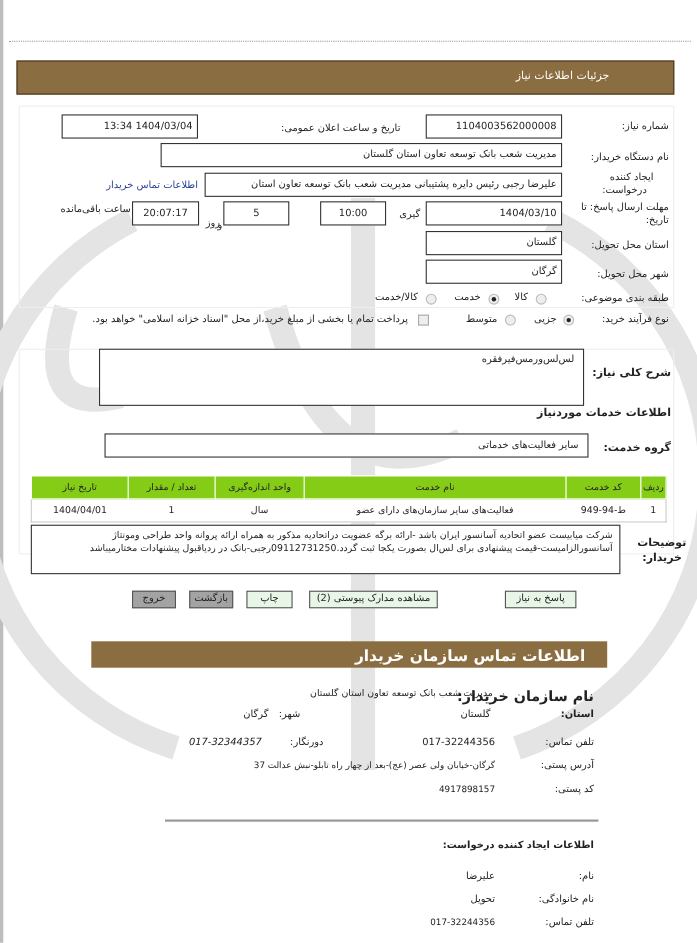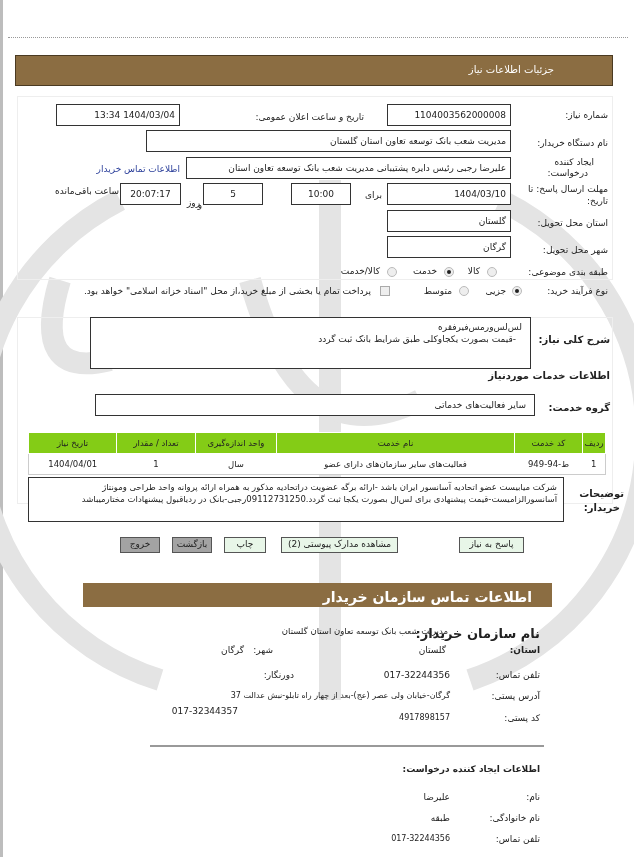--- a/index.html
+++ b/index.html
@@ -59,21 +59,21 @@
 <div class="box" style="left:146px;top:130px;width:365px;height:22px;line-height:20px;">مدیریت شعب بانک توسعه تعاون استان  گلستان</div>
 
 <span class="lbl" style="right:40px;top:157px;">ایجاد کننده</span>
 <span class="lbl" style="right:46px;top:168px;">درخواست:</span>
 <div class="box" style="left:186px;top:157px;width:325px;height:22px;line-height:20px;">علیرضا رجبی رئیس دایره  پشتیبانی مدیریت شعب بانک توسعه تعاون استان</div>
 <span class="lbl link" style="right:454px;top:164px;">اطلاعات تماس خریدار</span>
 
 <span class="lbl" style="right:26px;top:184px;">مهلت ارسال پاسخ: تا</span>
 <span class="lbl" style="right:26px;top:196px;">تاریخ:</span>
 <div class="box" style="left:387px;top:183px;width:124px;height:22px;line-height:20px;text-align:right;">1404/03/10</div>
-<span class="lbl" style="right:252px;top:190px;">برای</span>
+<span class="lbl" style="right:252px;top:190px;">گیری</span>
 <div class="box" style="left:291px;top:183px;width:60px;height:22px;line-height:20px;text-align:center;">10:00</div>
 <span class="lbl" style="right:434px;top:186px;margin-top:12px;">روز</span>
 <span class="lbl" style="right:432px;top:200px;">و</span>
 <div class="box" style="left:203px;top:183px;width:60px;height:22px;line-height:20px;text-align:center;">5</div>
 <div class="box" style="left:120px;top:183px;width:61px;height:22px;line-height:20px;text-align:center;">20:07:17</div>
 <span class="lbl" style="right:515px;top:186px;">ساعت باقی‌مانده</span>
 
 <span class="lbl" style="right:26px;top:218px;">استان محل تحویل:</span>
 <div class="box" style="left:387px;top:210px;width:124px;height:22px;line-height:20px;">گلستان</div>
 
@@ -94,21 +94,20 @@
 <span class="radio" style="left:459px;top:286px;"></span>
 <span class="lbl" style="right:182px;top:286px;">متوسط</span>
 <span class="chk" style="left:380px;top:286px;"></span>
 <span class="lbl" style="right:263px;top:286px;">پرداخت تمام یا بخشی از مبلغ خرید،از محل "اسناد خزانه اسلامی" خواهد بود.</span>
 
 <div class="panel" style="left:17px;top:317px;width:594px;height:185px;"></div>
 
 <span class="lbl bold" style="right:24px;top:334px;">شرح کلی نیاز:</span>
 <div class="box" style="left:90px;top:317px;width:441px;height:52px;padding:3px 8px;white-space:normal;line-height:12px;">
   <div>لس‌لس‌ورمس‌فیرفقره</div>
-  <div style="padding-right:6px;">-قیمت بصورت یکجاوکلی طبق شرایط بانک ثبت گردد</div>
 </div>
 
 <span class="lbl bold" style="right:24px;top:370px;">اطلاعات خدمات موردنیاز</span>
 
 <span class="lbl bold" style="right:24px;top:402px;">گروه خدمت:</span>
 <div class="box" style="left:95px;top:394px;width:440px;height:22px;line-height:20px;padding-right:8px;">سایر  فعالیت‌های خدماتی</div>
 
 <table class="svc">
   <thead>
     <tr>
@@ -150,32 +149,32 @@
 <span class="lbl" style="right:186px;top:626px;font-size:8.5px;">مدیریت شعب بانک توسعه تعاون استان گلستان</span>
 
 <span class="lbl bold" style="right:94px;top:645px;font-size:9px;">استان:</span>
 <span class="lbl" style="right:188px;top:645px;">گلستان</span>
 <span class="lbl" style="right:361px;top:645px;">شهر:</span>
 <span class="lbl" style="right:390px;top:645px;">گرگان</span>
 
 <span class="lbl" style="right:94px;top:670px;">تلفن تماس:</span>
 <span class="lbl" style="right:184px;top:670px;">017-32244356</span>
 <span class="lbl" style="right:340px;top:670px;">دورنگار:</span>
-<span class="lbl" style="right:396px;top:706px;">017-32344357</span>
+<span class="lbl" style="right:396px;top:670px;font-style:italic;">017-32344357</span>
 
 <span class="lbl" style="right:94px;top:691px;">آدرس پستی:</span>
 <span class="lbl" style="right:184px;top:691px;font-size:8px;">گرگان-خیابان ولی عصر (عج)-بعد از چهار راه تابلو-نبش عدالت 37</span>
 
 <span class="lbl" style="right:94px;top:713px;">کد پستی:</span>
 <span class="lbl" style="right:184px;top:713px;font-size:8px;">4917898157</span>
 
 <div class="sep"></div>
 
 <span class="lbl bold" style="right:94px;top:764px;font-size:9px;">اطلاعات ایجاد کننده درخواست:</span>
 
 <span class="lbl" style="right:94px;top:792px;">نام:</span>
 <span class="lbl" style="right:184px;top:792px;">علیرضا</span>
 
 <span class="lbl" style="right:94px;top:813px;">نام خانوادگی:</span>
-<span class="lbl" style="right:184px;top:813px;">طبقه</span>
+<span class="lbl" style="right:184px;top:813px;">تحویل</span>
 
 <span class="lbl" style="right:94px;top:834px;">تلفن تماس:</span>
 <span class="lbl" style="right:184px;top:834px;font-size:8px;">017-32244356</span>
 
 </body></html>

